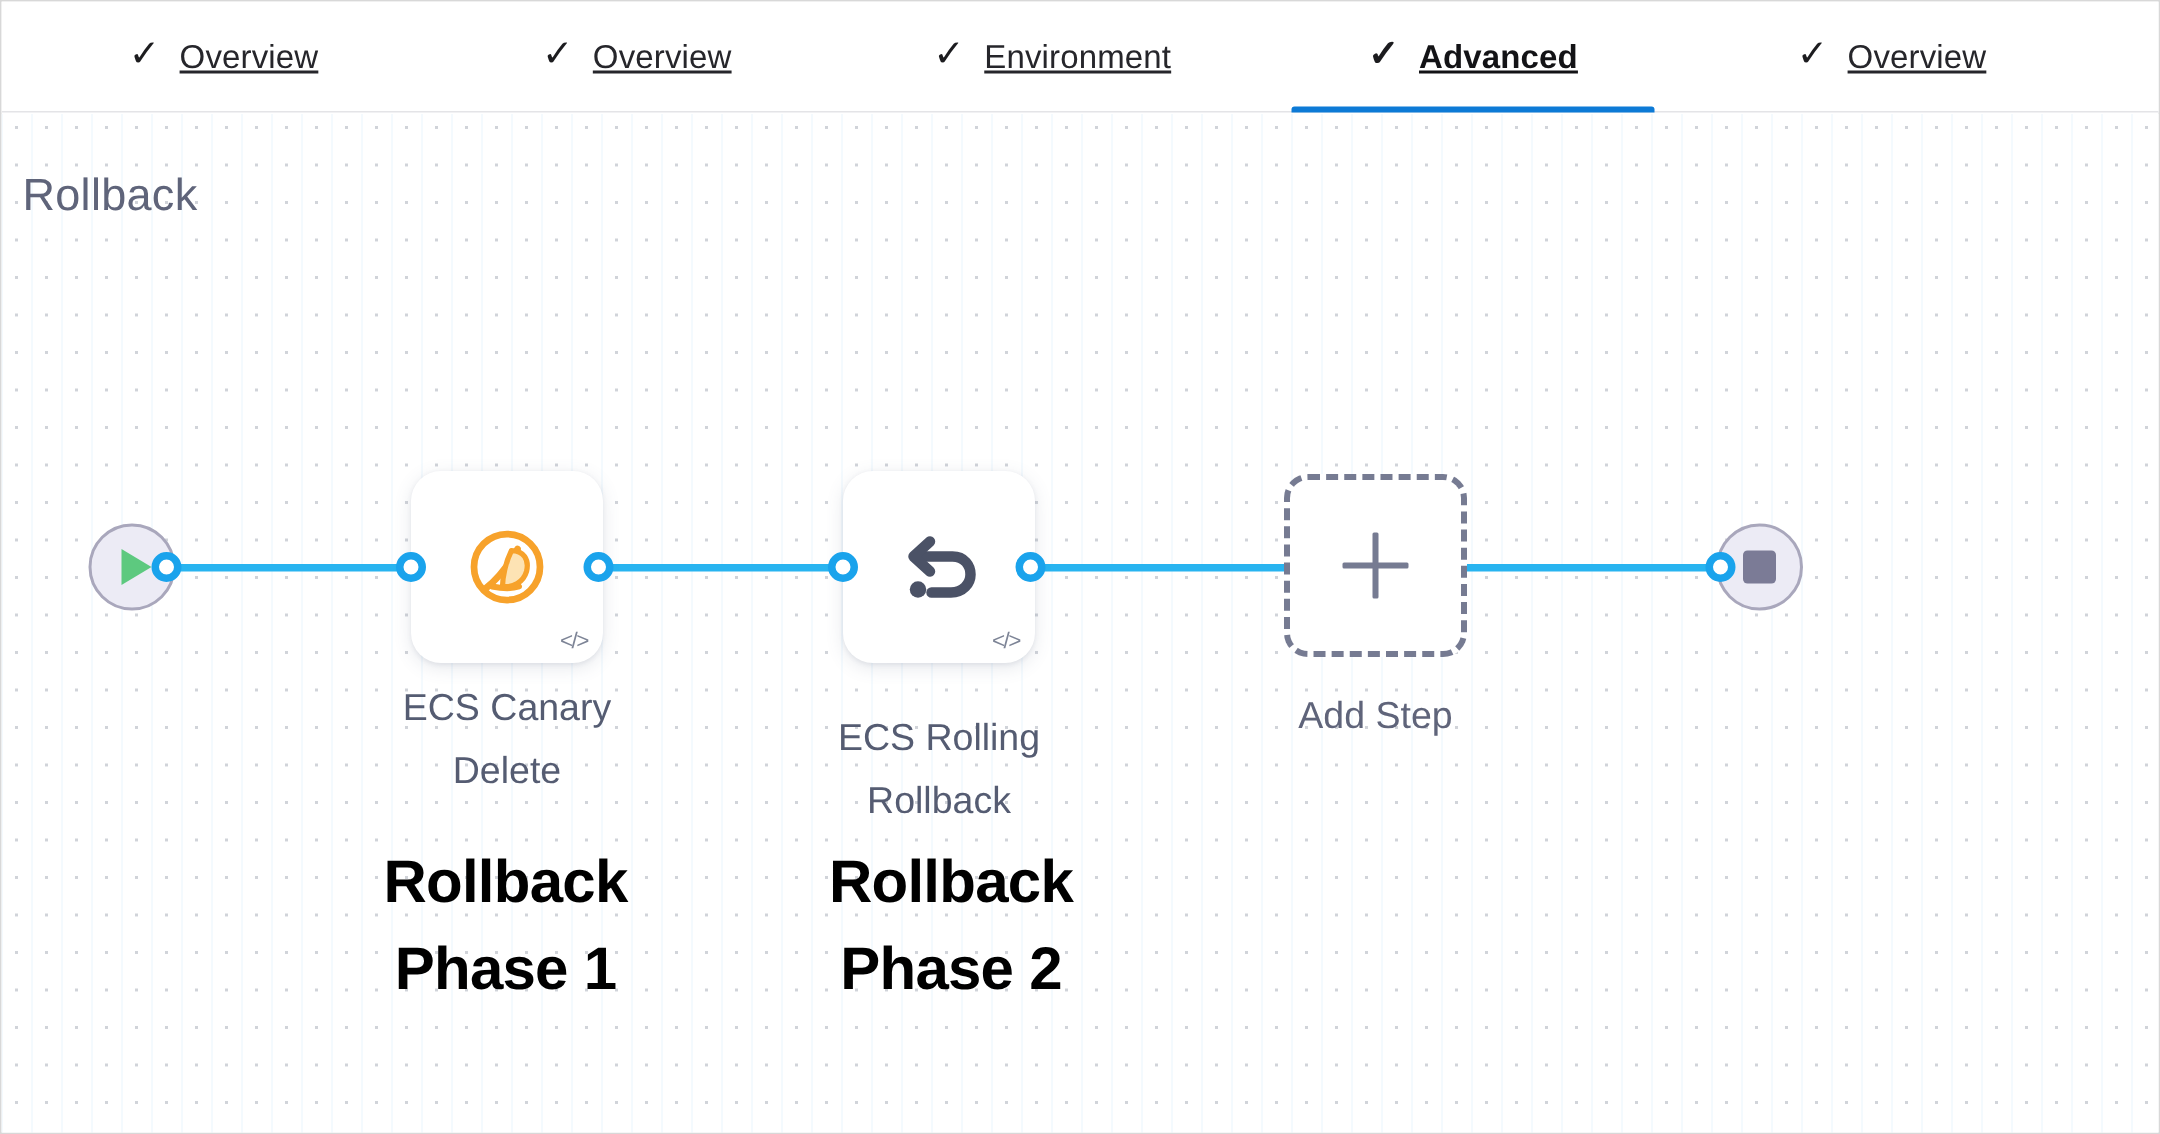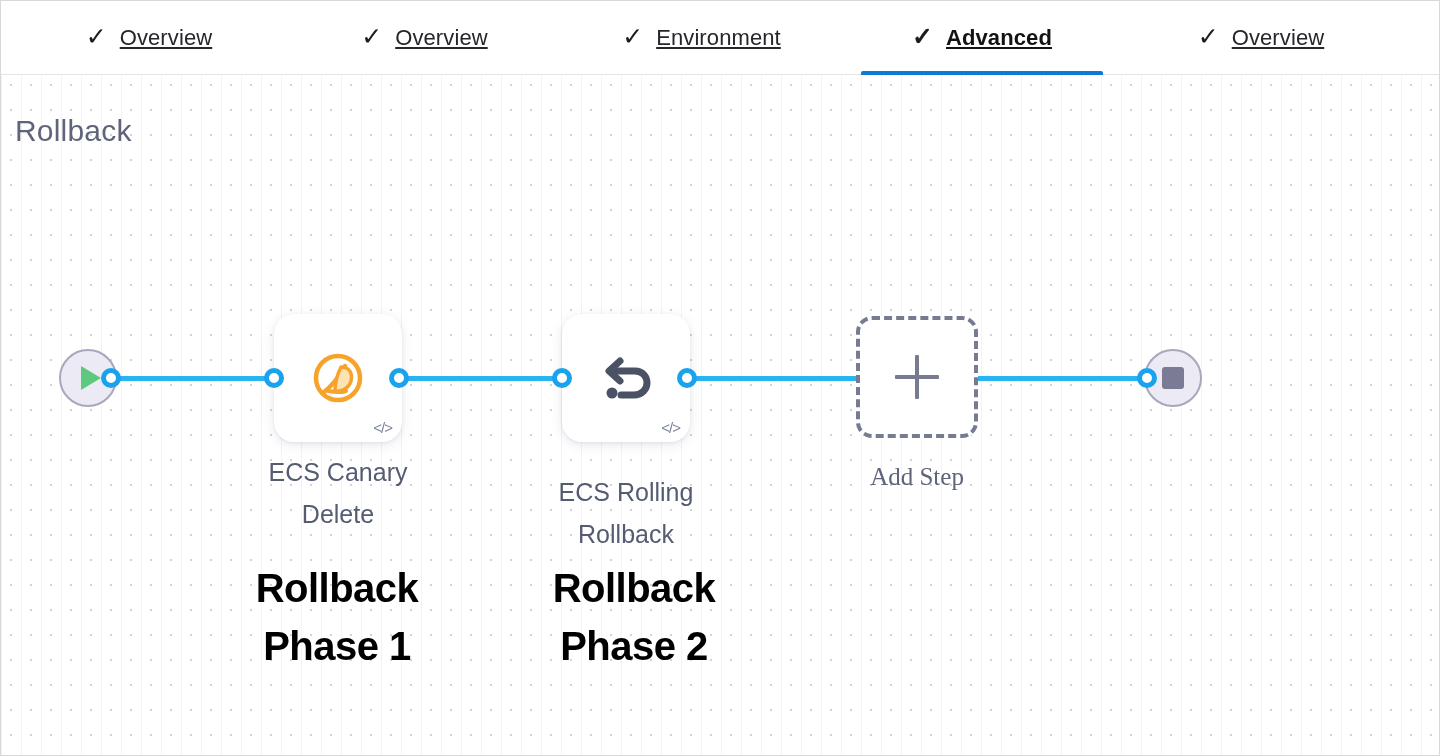--- a/index.html
+++ b/index.html
@@ -214,21 +214,20 @@
     z-index: 2;
   }
   .add-caption {
     position: absolute;
     width: 200px;
     text-align: center;
     font-size: 25px;
     line-height: 30px;
     color: #5f647a;
     z-index: 2;
-    font-family: Liberation Serif, serif;
   }
 
   
   .annotation {
     position: absolute;
     width: 300px;
     text-align: center;
     font-size: 40px;
     line-height: 58px;
     font-weight: 700;

